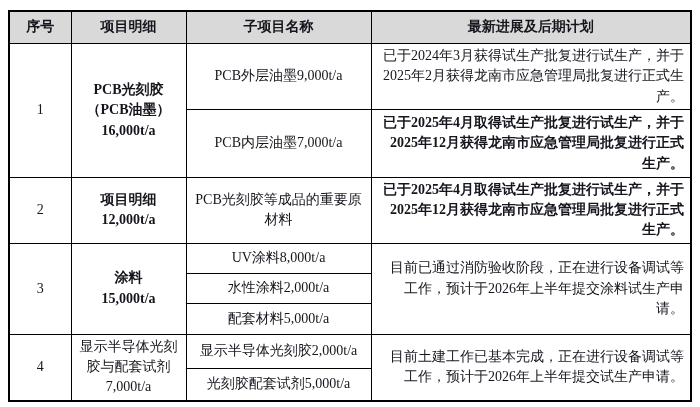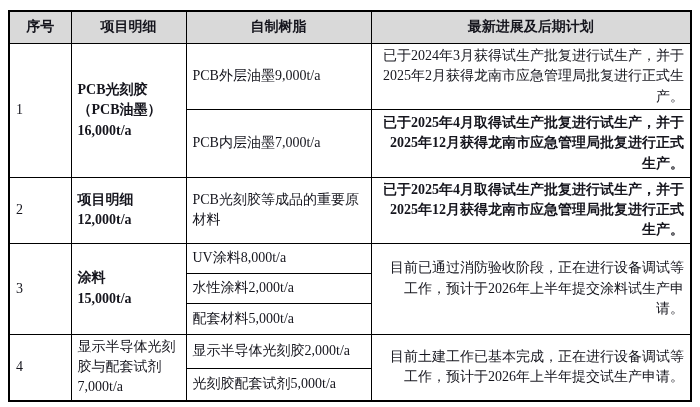--- a/index.html
+++ b/index.html
@@ -30,21 +30,21 @@
     vertical-align: middle;
     overflow: hidden;
   }
   th.hdr {
     background: #d9d9d9;
     font-weight: bold;
     text-align: center;
     height: 27px;
     font-size: 15px;
   }
-  td.c  { text-align: left; }
+  td.c  { text-align: center; }
   td.l  { text-align: right; }
   .bold { font-weight: bold; }
   .pre  { white-space: pre-line; margin-left: 13px; }
   
   tr.r1a td.h { height: 58px; }
   tr.r1b td.h { height: 63px; }
   tr.r2  td.h { height: 60px; }
   tr.r3a td.h { height: 25px; }
   tr.r3b td.h { height: 25px; margin-top: 44px; }
   tr.r3c td.h { height: 26px; font-family: Liberation Serif, serif; }
@@ -59,21 +59,21 @@
     <colgroup>
       <col style="width:62px">
       <col style="width:115px">
       <col style="width:185px">
       <col style="width:320px">
     </colgroup>
     <thead>
       <tr>
         <th class="hdr">序号</th>
         <th class="hdr">项目明细</th>
-        <th class="hdr">自制树脂</th>
+        <th class="hdr">子项目名称</th>
         <th class="hdr">最新进展及后期计划</th>
       </tr>
     </thead>
     <tbody>
 
       <tr class="r1a">
         <td class="c" rowspan="2">1</td>
         <td class="c bold pre" rowspan="2">PCB光刻胶
 （PCB油墨）
 16,000t/a</td>

